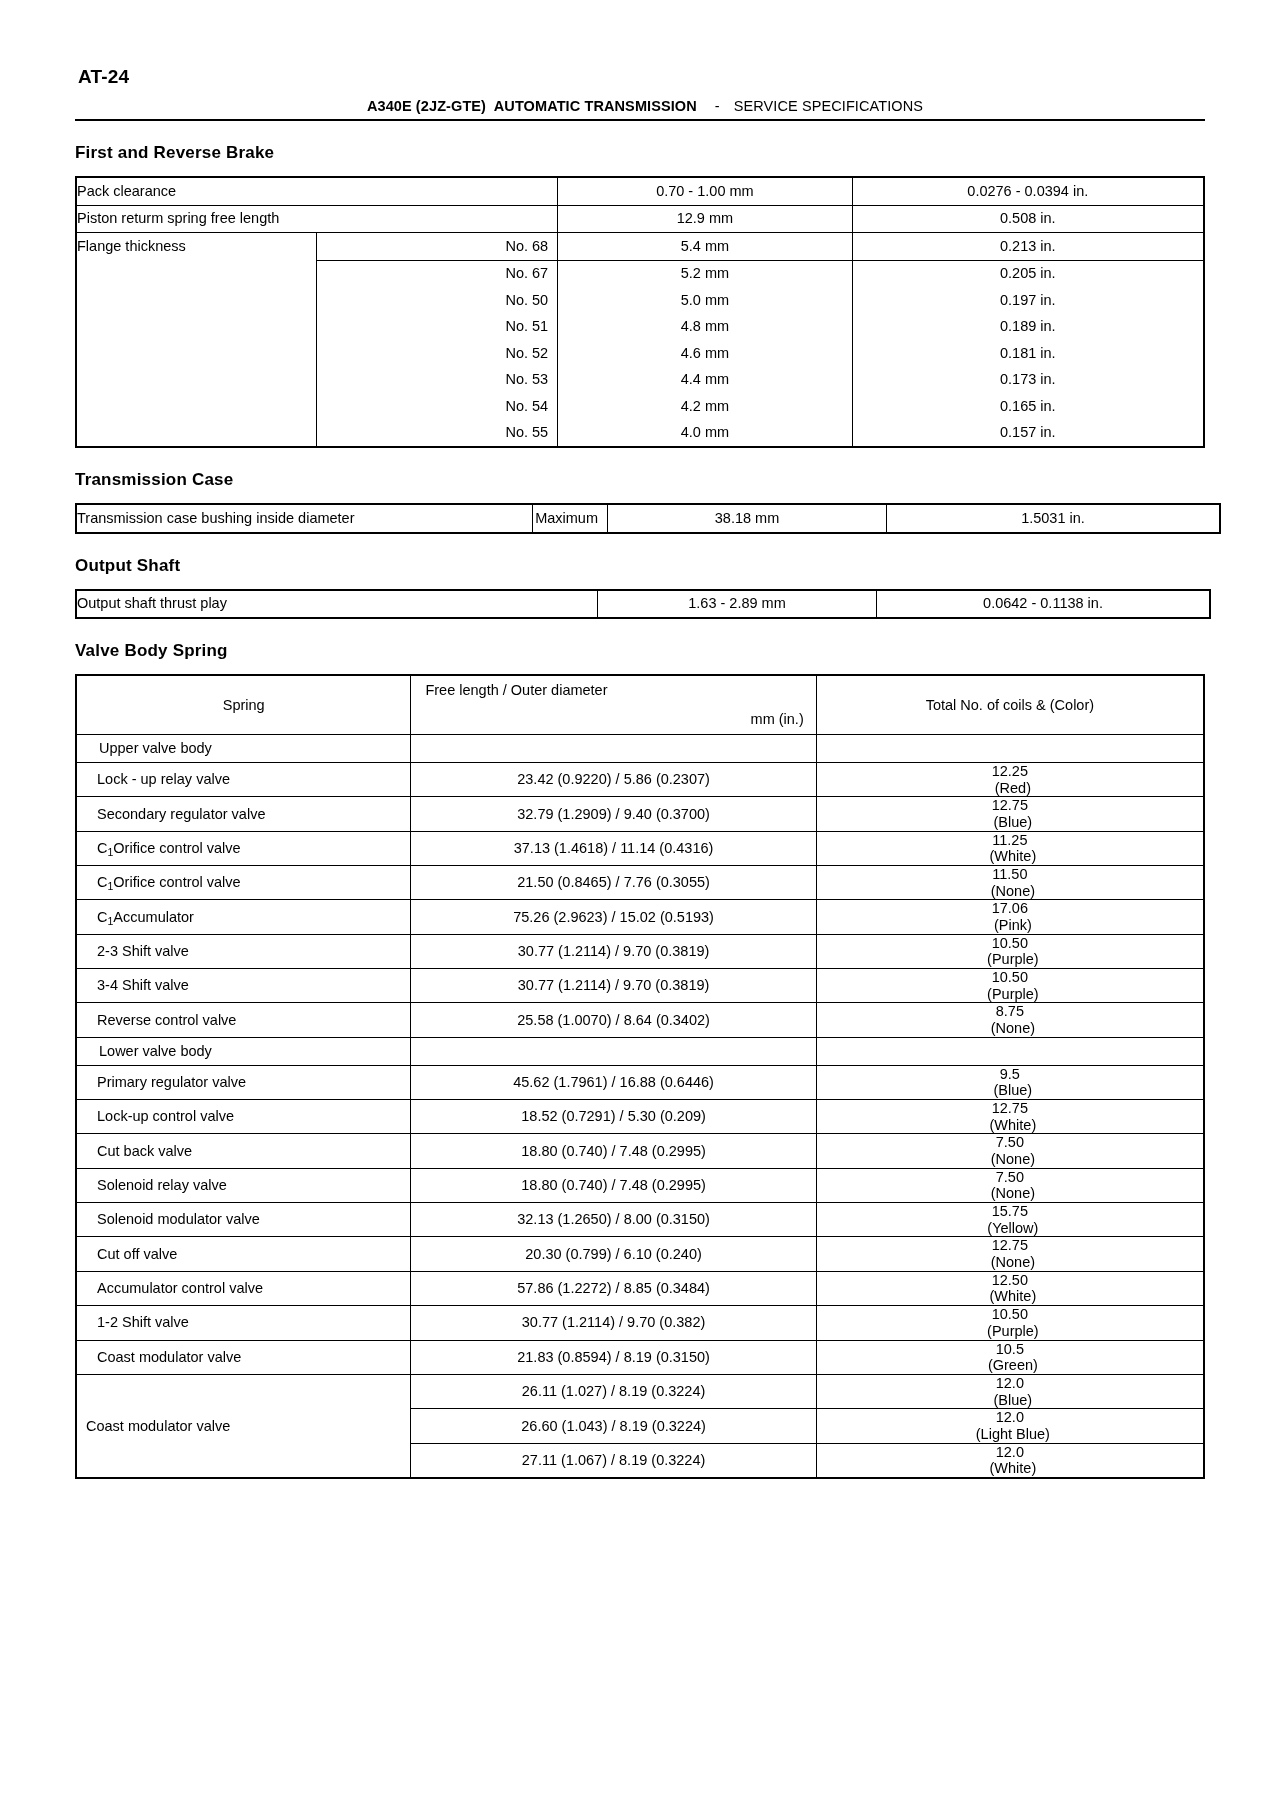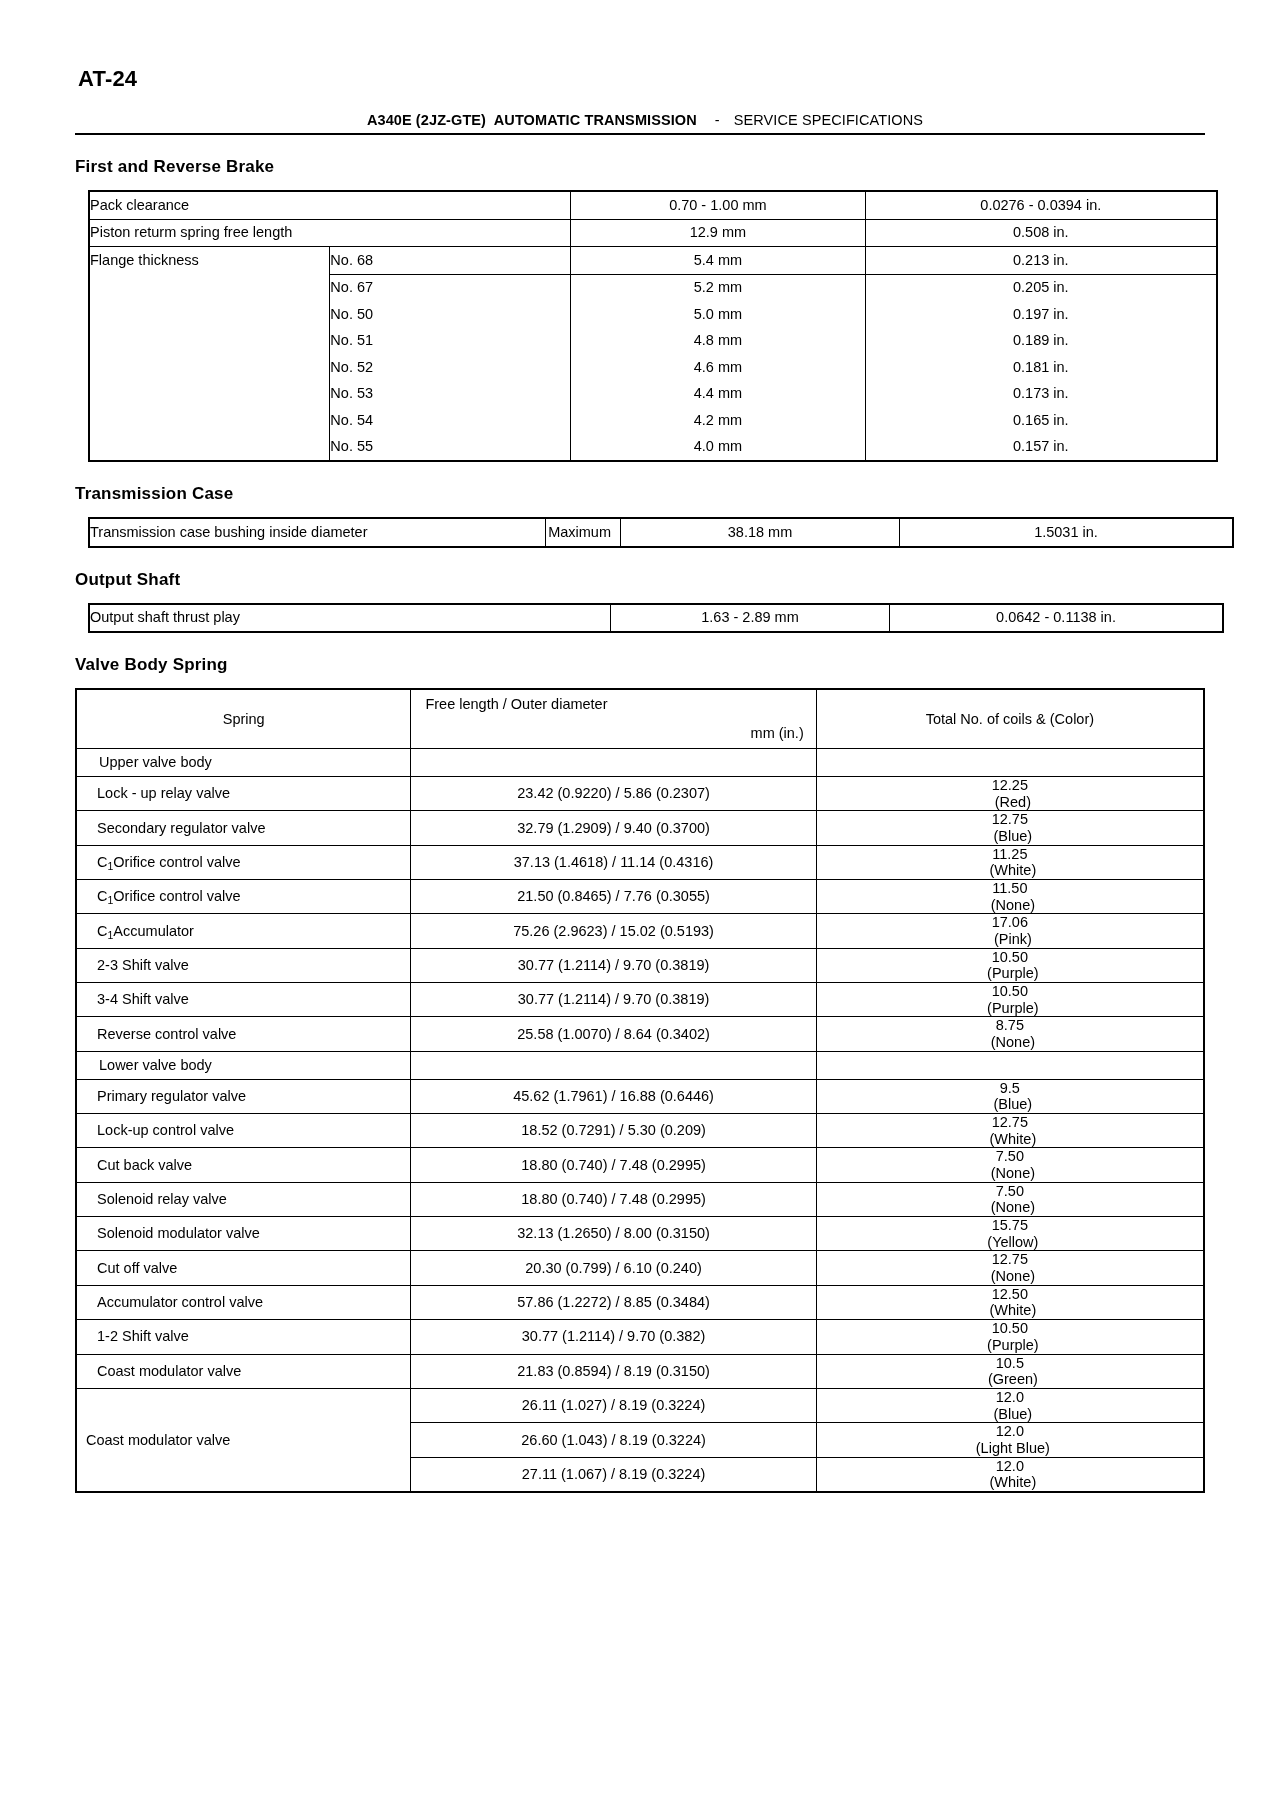--- a/index.html
+++ b/index.html
@@ -17,24 +17,24 @@
   .page {
     position: relative;
     width: 1280px;
     height: 1811px;
     box-sizing: border-box;
     padding: 66px 75px 0 75px;
   }
 
   
   .page-number {
-    font-size: 22px;
+    font-size: 19px;
     font-weight: bold;
     letter-spacing: 0.2px;
-    margin: 0 0 20px 3px;
+    margin: 0 0 10px 3px;
   }
   .header-bar {
     position: relative;
     padding-bottom: 5px;
     border-bottom: 2.5px solid #000;
     margin-bottom: 16px;
   }
   .header-line {
     display: flex;
     justify-content: center;
@@ -73,27 +73,26 @@
   }
   table.spec td {
     border: 1px solid #000;
     padding: 0;
     height: 26.5px;
     vertical-align: middle;
     line-height: 1.15;
   }
   table.spec.outer {
     border: 2px solid #000;
-    margin-left: 13px;
   }
   .cell-pad-l { padding-left: 9px; }
 
   
   .t-brake td.label     { width: 455px; }
-  .t-brake td.no        { width: 65px; text-align: left; padding-right: 9px; }
+  .t-brake td.no        { width: 65px; text-align: right; padding-right: 9px; }
   .t-brake td.mm        { width: 278px; text-align: center; }
   .t-brake td.inch      { width: 332px; text-align: center; }
   .t-brake td.noborder-t { border-top: none; }
   .t-brake td.noborder-b { border-bottom: none; }
   .t-brake td.noborder-tb { border-top: none; border-bottom: none; }
 
   
   .t-case td.label { width: 455px; }
   .t-case td.max   { width: 65px; text-align: right; padding-right: 9px; }
   .t-case td.mm    { width: 278px; text-align: center; }

